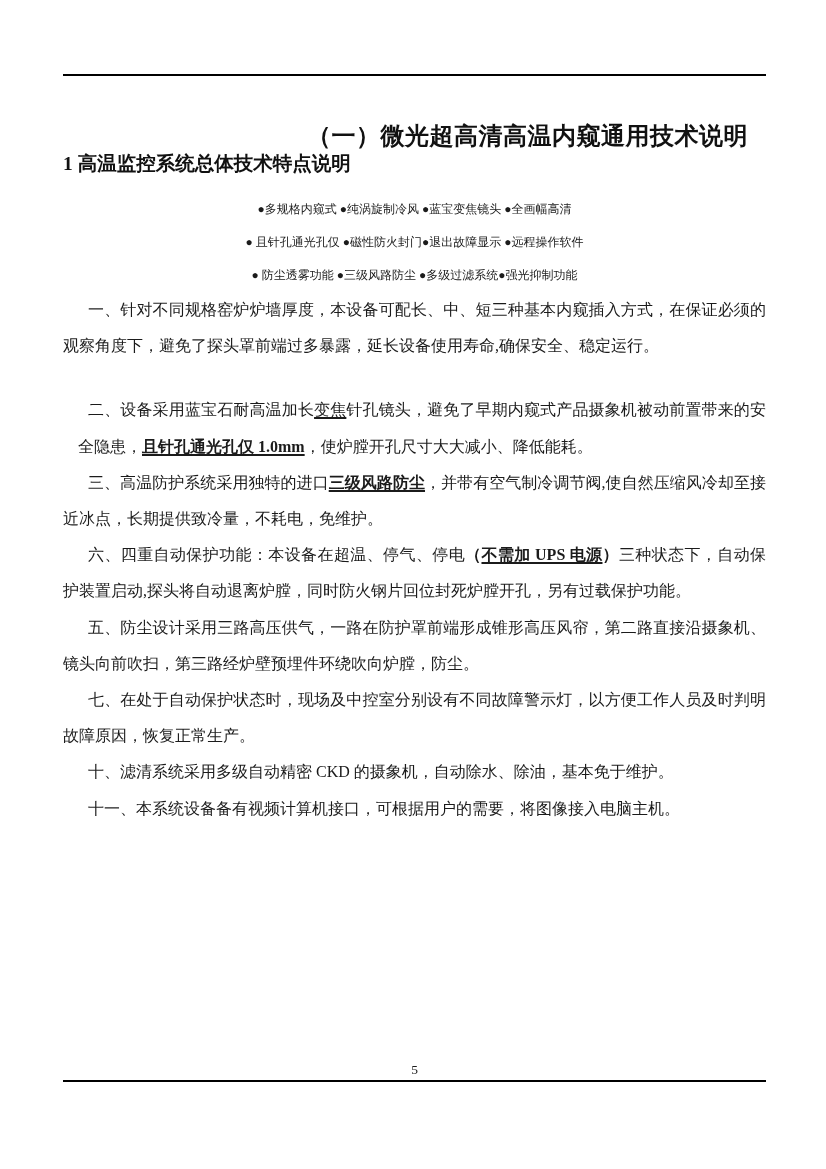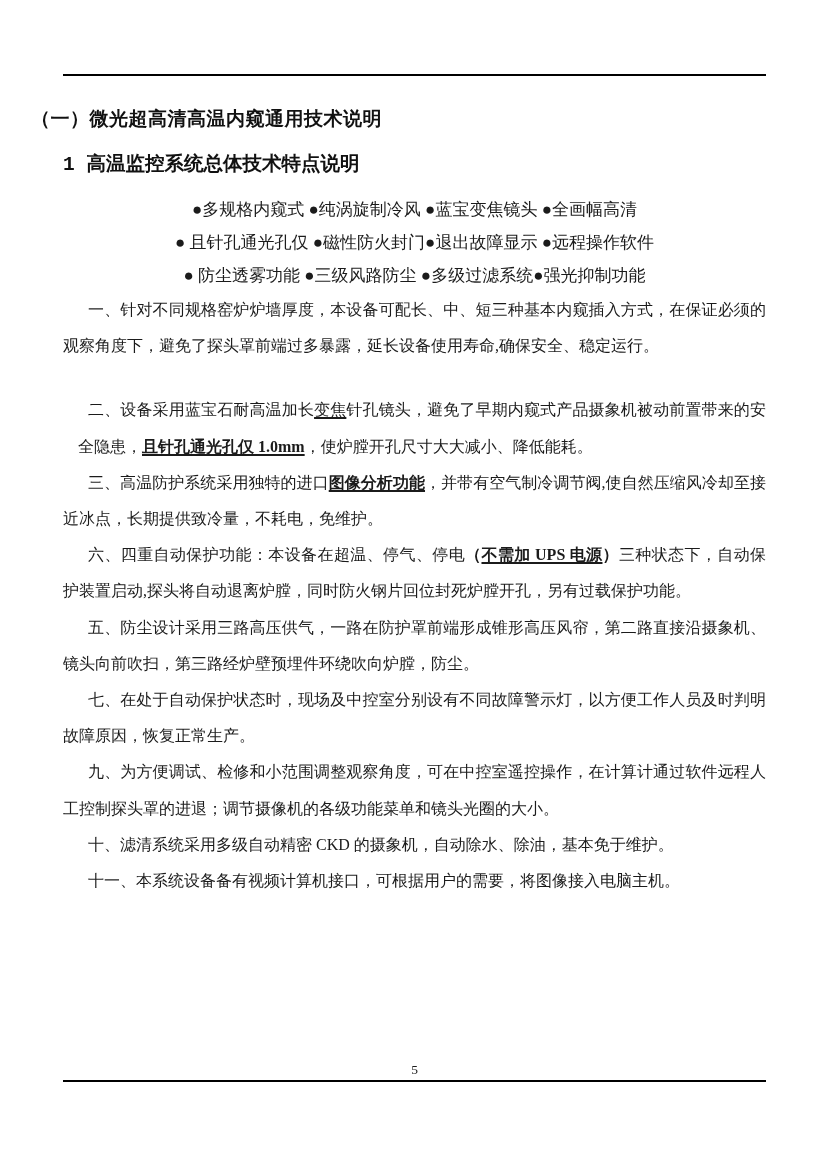--- a/index.html
+++ b/index.html
@@ -21,45 +21,45 @@
     left: 63px;
     top: 74px;
     width: 703px;
     border-top: 2px solid #000000;
   }
   .title {
     position: absolute;
     left: 29px;
     top: 104px;
     width: 703px;
-    margin: 2px;
-    text-align: left;
+    margin: 16px;
+    text-align: right;
     font-family: "Liberation Sans", "DejaVu Sans", sans-serif;
     font-weight: bold;
-    font-size: 19px;
+    font-size: 24px;
     letter-spacing: 0.5px;
     color: #111111;
   }
   .heading {
     position: absolute;
     left: 63px;
     top: 150px;
     margin: 0;
-    font-family: Liberation Mono, monospace;
+    font-family: Liberation Serif, serif;
     font-weight: bold;
     font-size: 19.5px;
     color: #111111;
   }
   .bullets {
     position: absolute;
     left: 63px;
     top: 193px;
     width: 703px;
     text-align: center;
-    font-size: 17px;
+    font-size: 12px;
     white-space: pre-wrap;
   }
   .bullet-line {
     line-height: 33px;
   }
   .body {
     position: absolute;
     left: 63px;
     top: 292px;
     width: 703px;
@@ -103,23 +103,22 @@
 <body>
 
 <div class="page">
   <div class="header-rule"></div>
   <h1 class="title">（一）微光超高清高温内窥通用技术说明</h1>
   <h2 class="heading">1 高温监控系统总体技术特点说明</h2>
   <div class="bullets"><div class="bullet-line">●多规格内窥式 ●纯涡旋制冷风 ●蓝宝变焦镜头 ●全画幅高清</div><div class="bullet-line">● 且针孔通光孔仅 ●磁性防火封门●退出故障显示 ●远程操作软件</div><div class="bullet-line">● 防尘透雾功能 ●三级风路防尘 ●多级过滤系统●强光抑制功能</div></div>
   <div class="body">
       <p class="para"><span class="">一、针对不同规格窑炉炉墙厚度，本设备可配长、中、短三种基本内窥插入方式，在保证必须的观察角度下，避免了探头罩前端过多暴露，延长设备使用寿命,确保安全、稳定运行。</span></p>
       <p class="para hang"><span class="">二、设备采用蓝宝石耐高温加长</span><span class="u">变焦</span><span class="">针孔镜头，避免了早期内窥式产品摄象机被动前置带来的安全隐患，</span><span class="b u">且针孔通光孔仅 1.0mm</span><span class="">，使炉膛开孔尺寸大大减小、降低能耗。</span></p>
-      <p class="para"><span class="">三、高温防护系统采用独特的进口</span><span class="b u">图像分析功能</span><span class="">，并带有空气制冷调节阀,使自然压缩风冷却至接近冰点，长期提供致冷量，不耗电，免维护。</span></p>
+      <p class="para"><span class="">三、高温防护系统采用独特的进口</span><span class="b u">三级风路防尘</span><span class="">，并带有空气制冷调节阀,使自然压缩风冷却至接近冰点，长期提供致冷量，不耗电，免维护。</span></p>
       <p class="para"><span class="">六、四重自动保护功能：本设备在超温、停气、停电</span><span class="b ">（</span><span class="b u">不需加 UPS 电源</span><span class="b ">）</span><span class="">三种状态下，自动保护装置启动,探头将自动退离炉膛，同时防火钢片回位封死炉膛开孔，另有过载保护功能。</span></p>
       <p class="para"><span class="">五、防尘设计采用三路高压供气，一路在防护罩前端形成锥形高压风帘，第二路直接沿摄象机、镜头向前吹扫，第三路经炉壁预埋件环绕吹向炉膛，防尘。</span></p>
       <p class="para"><span class="">七、在处于自动保护状态时，现场及中控室分别设有不同故障警示灯，以方便工作人员及时判明故障原因，恢复正常生产。</span></p>
-      <p class="para"><span class="">九、为方便调试、检修和小范围调整观察角度，可在中控室遥控操作，在计算计通过软件远程人工控制探头罩的进退；调节摄像机的各级功能菜单和镜头光圈的大小。</span></p>
       <p class="para"><span class="">十、滤清系统采用多级自动精密 CKD 的摄象机，自动除水、除油，基本免于维护。</span></p>
       <p class="para"><span class="">十一、本系统设备备有视频计算机接口，可根据用户的需要，将图像接入电脑主机。</span></p>
     </div>
   <div class="footer-number">5</div>
   <div class="footer-rule"></div>
 </div>
 
 </body></html>

